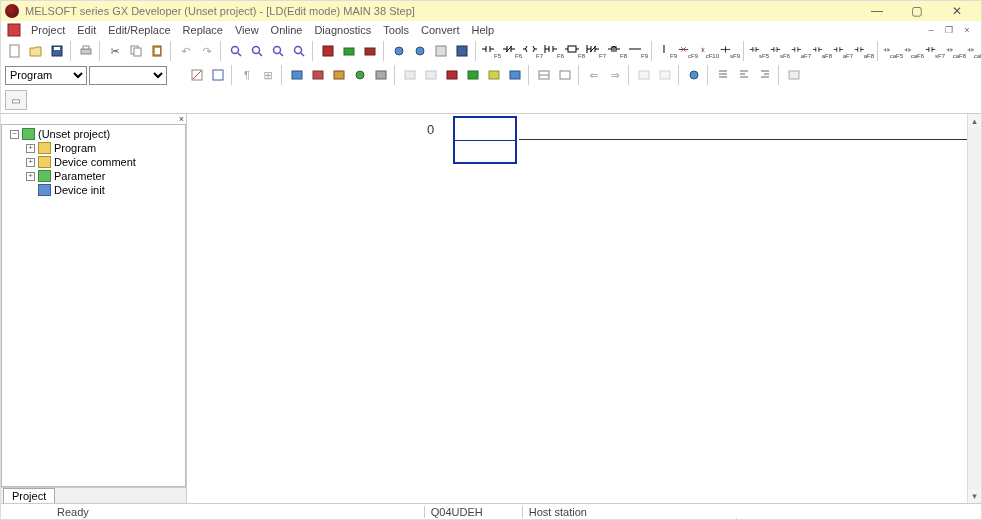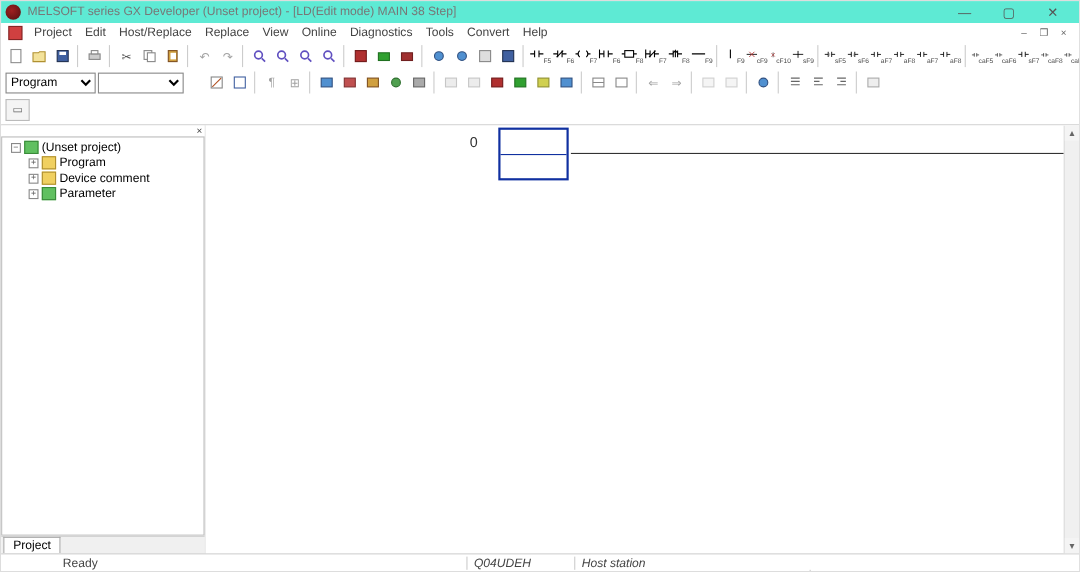--- a/index.html
+++ b/index.html
@@ -1,19 +1,19 @@
 <!DOCTYPE html>
 <html><head>
 <meta charset="utf-8">
 <style>
   * { box-sizing: border-box; margin: 0; padding: 0; }
   body { font-family: "Segoe UI", Tahoma, sans-serif; font-size: 11px; background: #fff; width: 982px; height: 520px; overflow: hidden; display: flex; flex-direction: column; border: 1px solid #ddd;}
   
   
-  .titlebar { height: 20px; background: #5eead4; display: flex; align-items: center; padding: 0 4px; color: #666; }
+  .titlebar { height: 20px; background: #fef9c3; display: flex; align-items: center; padding: 0 4px; color: #666; }
   .titlebar .app-icon { width: 14px; height: 14px; background: radial-gradient(circle at 40% 40%, #a02020 0%, #501010 100%); border-radius: 50%; margin-right: 6px;}
   .titlebar .title-text { flex: 1; font-size: 11px; color: #777;}
   .titlebar .win-controls { display: flex; gap: 0;}
   .titlebar .win-btn { width: 40px; height: 20px; display:flex; align-items:center; justify-content:center; color:#555; font-size: 12px; }
   
   
   .menubar { height: 18px; display: flex; align-items: center; padding: 0 2px; background:#fff; color:#444;}
   .menubar .mdi-icon { width: 14px; height: 14px; margin: 0 4px; }
   .menubar .menu-item { padding: 1px 6px; font-size: 11px; color:#444;}
   .menubar .spacer { flex:1; }
@@ -69,21 +69,21 @@
   .ladder-step { position:absolute; left:240px; top:8px; font-size:13px; color:#333;}
   .ladder-box { position:absolute; left:266px; top:2px; width:64px; height:48px; border:2px solid #1030a0; }
   .ladder-box::after { content:""; position:absolute; left:0; right:0; top:50%; border-top:1px solid #1030a0;}
   .ladder-line { position:absolute; left:332px; top:25px; width:546px; height:0; border-top:1px solid #333;}
 
   
   .statusbar { height:16px; border-top:1px solid #ccc; display:flex; align-items:center; font-size:11px; color:#444; background:#fff;padding-left:48px;}
   .status-cell { padding: 0 8px; border-right:1px solid transparent;}
   .status-cell.first { flex: 0 0 auto; }
   .status-spacer { flex: 0 0 326px;}
-  .status-panel { border-left:1px solid #ccc; padding:0 6px;font-style:italic; }
+  .status-panel { border-left:1px solid #ccc; padding:0 6px; }
   .status-panel.cpu { flex: 0 0 98px;}
   .status-panel.host { flex: 0 0 94px;}
   .status-panel.blank1 { flex: 0 0 120px;}
   .status-panel.mode { flex: 0 0 64px; margin-top: 24px;}
   .status-panel.blank2 { flex:1;}
 </style>
 </head>
 <body>
 
 <div class="titlebar">
@@ -95,21 +95,21 @@
     <div class="win-btn">✕</div>
   </div>
 </div>
 
 <div class="menubar">
   <svg class="mdi-icon" viewBox="0 0 14 14">
       <rect x="1" y="1" width="12" height="12" fill="#d04040" stroke="#802020"></rect>
     </svg>
   <div class="menu-item">Project</div>
   <div class="menu-item">Edit</div>
-  <div class="menu-item">Host/Replace</div>
+  <div class="menu-item">Edit/Replace</div>
   <div class="menu-item">Replace</div>
   <div class="menu-item">View</div>
   <div class="menu-item">Online</div>
   <div class="menu-item">Diagnostics</div>
   <div class="menu-item">Tools</div>
   <div class="menu-item">Convert</div>
   <div class="menu-item">Help</div>
   <div class="spacer"></div>
   <div class="mdi-controls">
     <div class="mdi-btn">–</div>
@@ -621,20 +621,25 @@
       <div class="tree-node level2">
         <span class="tree-toggle">+</span>
         <span class="tree-icon doc-yellow"></span>
         <span>Device comment</span>
       </div>
       <div class="tree-node level2">
         <span class="tree-toggle">+</span>
         <span class="tree-icon doc-green"></span>
         <span>Parameter</span>
       </div>
+      <div class="tree-node level2">
+        <span style="width:9px;"></span>
+        <span class="tree-icon doc-blue"></span>
+        <span>Device init</span>
+      </div>
     </div>
     <div class="sidebar-tab-row">
       <div class="sidebar-tab">Project</div>
     </div>
   </div>
 
   <div class="editor-wrap">
     <div class="editor">
       <div class="ladder-row">
         <div class="ladder-step">0</div>

